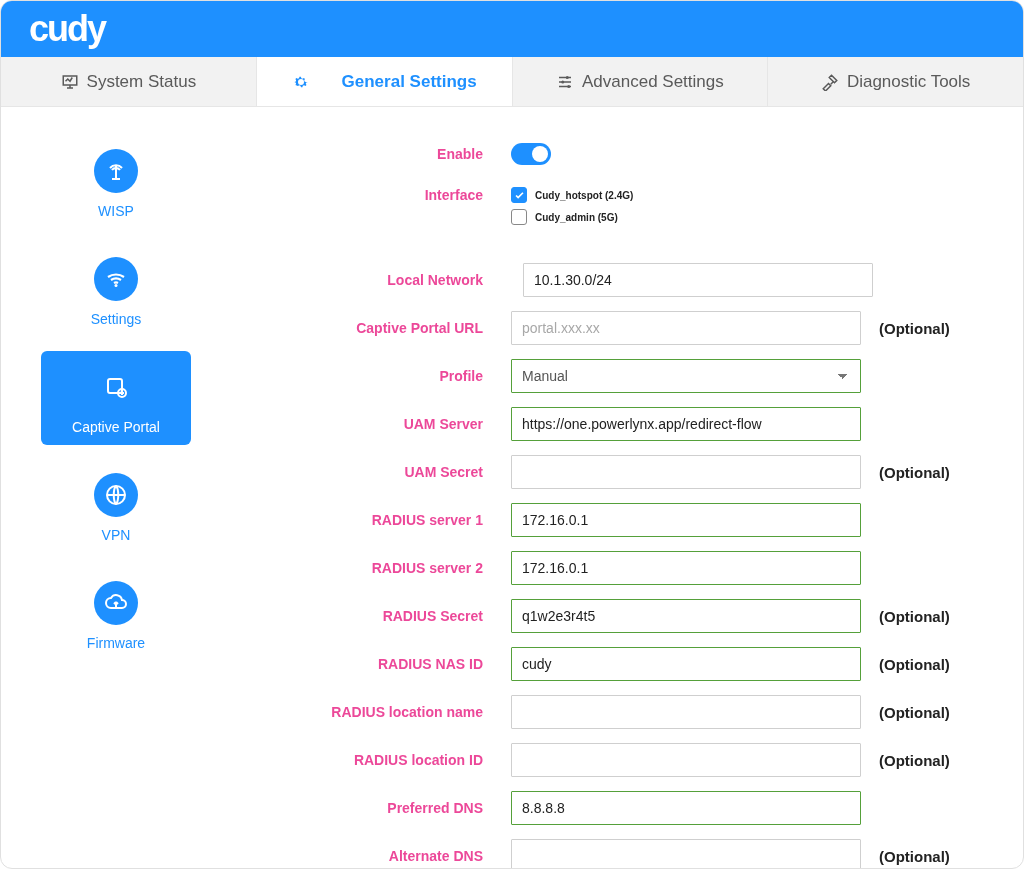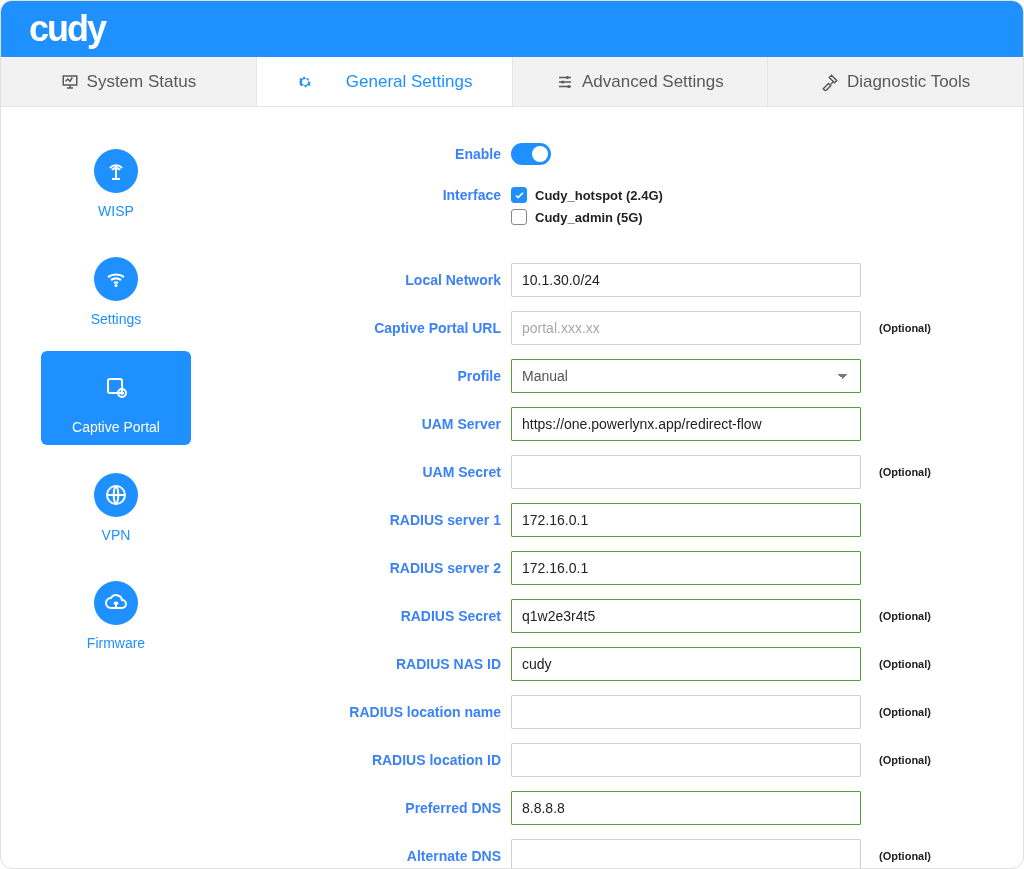--- a/index.html
+++ b/index.html
@@ -59,21 +59,21 @@
     justify-content: center;
     gap: 8px;
     border-right: 1px solid #e6e6e6;
     cursor: pointer;
     font-weight: 500;
   }
   .topnav .tab:last-child { border-right: none; }
   .topnav .tab.active {
     background: #ffffff;
     color: var(--accent);
-    font-weight: 400;
+    font-weight: 700;
     gap: 32px;
   }
   .tab .ticon { width: 18px; height: 18px; display: inline-flex; align-items: center; justify-content: center; }
   .tab .ticon svg { width: 18px; height: 18px; fill: currentColor; }
 
   
   .body {
     display: flex;
     height: calc(100% - 56px - 50px);
   }
@@ -123,33 +123,33 @@
     display: flex;
     align-items: center;
     min-height: 46px;
     margin-bottom: 2px;
   }
   .row.tall { align-items: flex-start; min-height: 56px; }
   .lbl {
     width: 280px;
     flex-shrink: 0;
     text-align: right;
-    padding-right: 10px;
+    padding-right: 28px;
     font-size: 14px;
     font-weight: 700;
-    color: #3b82f6;
+    color: #ec4899;
   }
   .field {
     width: 350px;
     flex-shrink: 0;
   }
   .extra {
     flex: 1;
     padding-left: 18px;
-    font-size: 11px;
+    font-size: 15px;
     font-weight: 700;
     color: #222;
   }
   input[type=text], select.sel {
     width: 100%;
     height: 34px;
     border: 1px solid #cfcfcf;
     border-radius: 1px;
     padding: 0 10px;
     font-size: 14px;
@@ -182,21 +182,21 @@
     width: 16px;
     height: 16px;
     background: #fff;
     border-radius: 50%;
   }
   
   .chk {
     display: flex;
     align-items: center;
     gap: 8px;
-    font-size: 13px;
+    font-size: 10px;
     font-weight: 700;
     margin-bottom: 6px;
   }
   .chk .box {
     width: 16px;
     height: 16px;
     border: 1.5px solid #888;
     border-radius: 3px;
     display: inline-flex;
     align-items: center;
@@ -334,21 +334,21 @@
             <span>Cudy_hotspot (2.4G)</span>
           </label>
           <label class="chk">
             <span class="box"></span>
             <span>Cudy_admin (5G)</span>
           </label>
         </div>
         <div class="extra"></div>
       </div>
 
-      <div class="row" style="margin-top:14px;">
+      <div class="row" style="margin-top:14px;gap:12px;">
         <div class="lbl">Local Network</div>
         <div class="field"><input type="text" value="10.1.30.0/24" style=""></div>
         <div class="extra"></div>
       </div>
 
       <div class="row">
         <div class="lbl">Captive Portal URL</div>
         <div class="field"><input type="text" placeholder="portal.xxx.xx" style=""></div>
         <div class="extra">(Optional)</div>
       </div>

